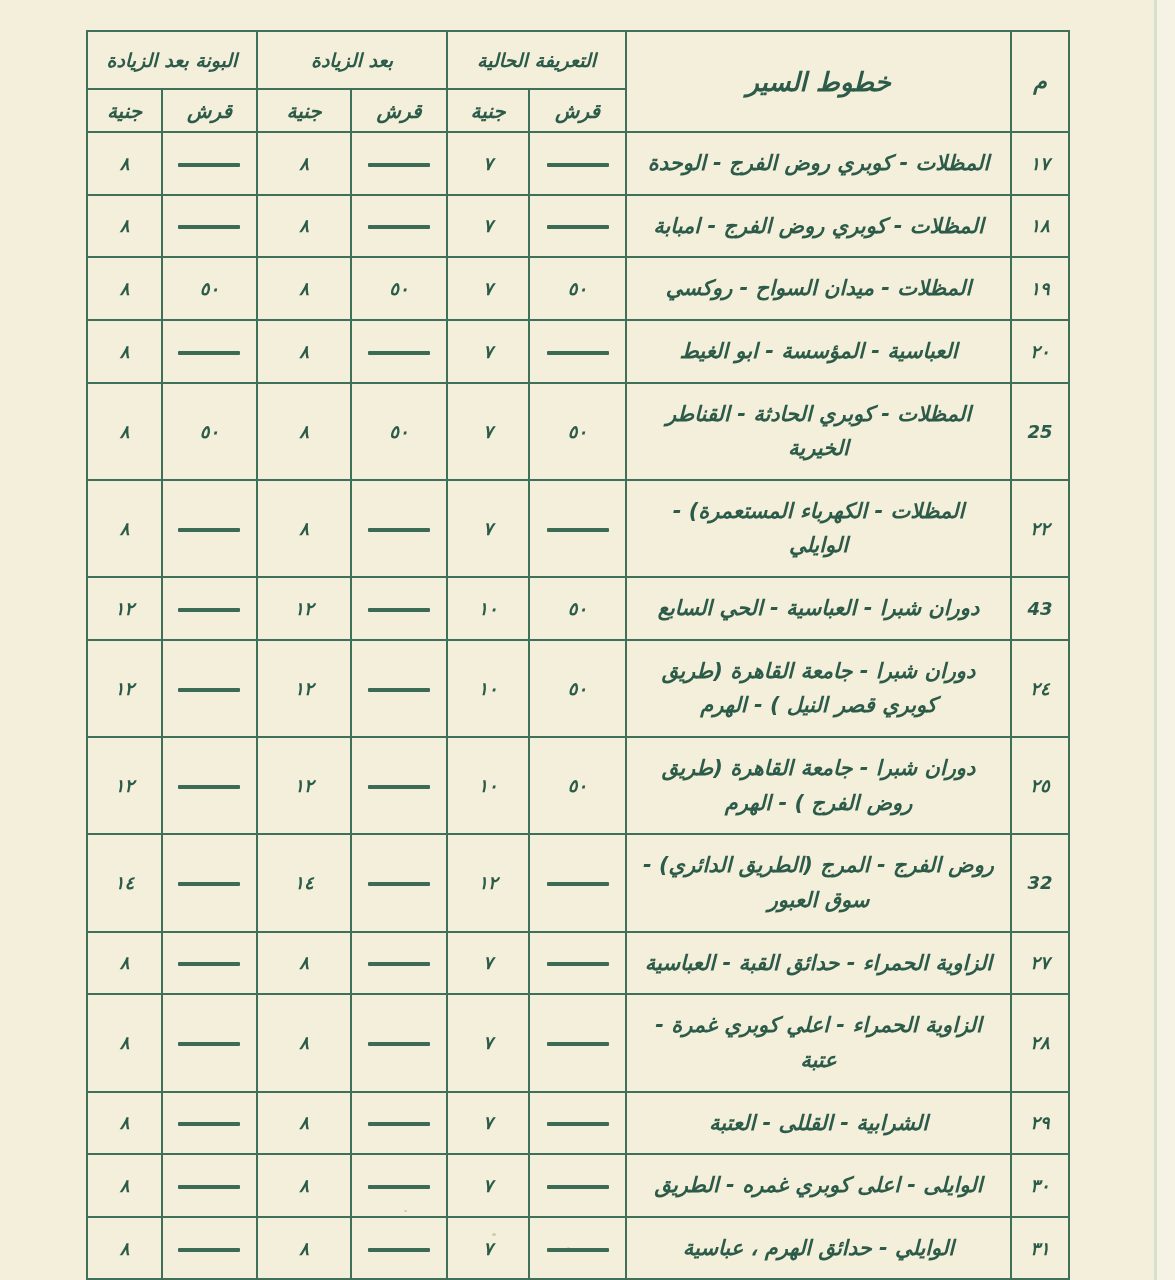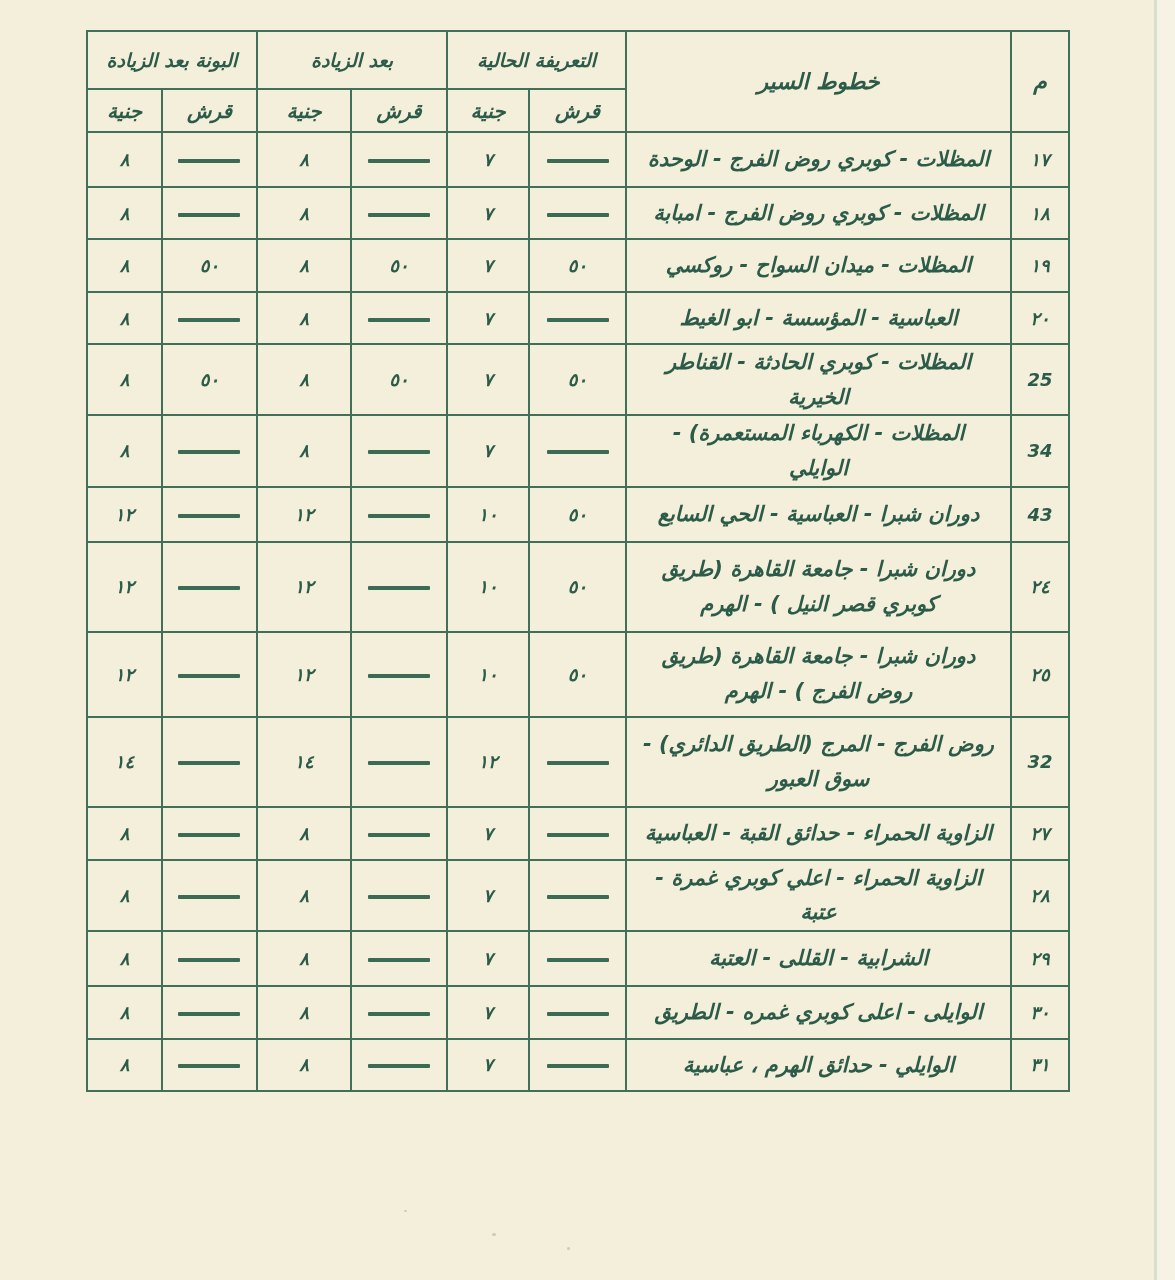--- a/index.html
+++ b/index.html
@@ -22,25 +22,25 @@
     border:2px solid #41705a;
     padding:0 4px;
     text-align:center;vertical-align:middle;
     color:#2c5b49;
     font-weight:bold;font-style:italic;
     background:transparent;
     overflow:hidden;
   }
   th.group{font-size:19px;font-style:italic;}
   th.sub{font-size:20px;margin-top:45px;}
-  th.route-h{font-size:22px;}
+  th.route-h{font-size:26px;}
   th.num-h{font-size:22px;}
   td.num{font-size:18px;margin-left:17px;}
   td.fare{font-size:18px;}
-  td.route{font-size:21px;line-height:1.65;padding:0 14px;}
+  td.route{font-size:21px;line-height:1.65;padding:13px 14px;}
   .dash{
     display:inline-block;width:62px;height:4px;
     background:#3c6b55;vertical-align:middle;border-radius:1px;
   }
 </style>
 </head>
 <body>
 
 <div class="paper">
   <div class="page-edge-area"></div>
@@ -122,21 +122,21 @@
     <td class="num">25</td>
     <td class="route">المظلات - كوبري الحادثة - القناطر الخيرية</td>
     <td class="fare">٥٠</td>
     <td class="fare">٧</td>
     <td class="fare">٥٠</td>
     <td class="fare">٨</td>
     <td class="fare">٥٠</td>
     <td class="fare">٨</td>
   </tr>
         <tr style="height: 55px;">
-    <td class="num">34</td>
+    <td class="num">٢٢</td>
     <td class="route">المظلات - الكهرباء المستعمرة) - الوايلي</td>
     <td class="fare"><span class="dash"></span></td>
     <td class="fare">٧</td>
     <td class="fare"><span class="dash"></span></td>
     <td class="fare">٨</td>
     <td class="fare"><span class="dash"></span></td>
     <td class="fare">٨</td>
   </tr>
         <tr style="height: 55px;">
     <td class="num">43</td>

